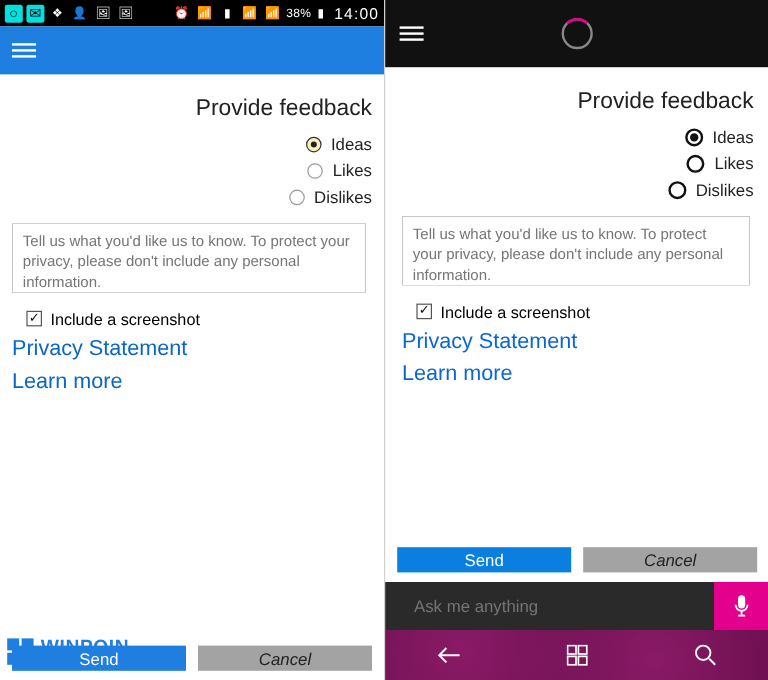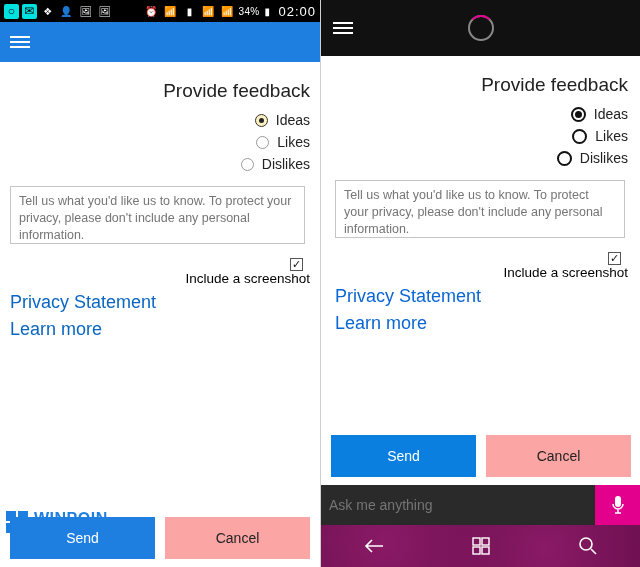--- a/index.html
+++ b/index.html
@@ -26,51 +26,51 @@
   .radio-row { display:flex; align-items:center; margin: 6px 0; font-size:14px; color:#222; cursor:pointer;justify-content:flex-end;}
   .radio-l { width:13px; height:13px; border:1px solid #999; border-radius:50%; margin-right:8px; display:flex; align-items:center; justify-content:center; background:#fff;}
   .radio-l.sel { border-color:#333; background:#fdf0c0;}
   .radio-l.sel::after { content:""; width:5px; height:5px; background:#222; border-radius:50%; }
   .radio-r { width:15px; height:15px; border:2px solid #111; border-radius:50%; margin-right:8px; display:flex; align-items:center; justify-content:center;}
   .radio-r.sel::after { content:""; width:7px; height:7px; background:#111; border-radius:50%; }
 
   .ta { width: 295px; height: 58px; border:1px solid #c5c5c5; padding:6px 8px; font-size:12.5px; color:#9a9a9a; line-height:1.35; margin:8px 0 6px 0; resize:none; font-family:inherit; }
   .right .ta { width: 290px; }
 
-  .chk-row { display:flex; align-items:flex-end; font-size:13.5px; margin:4px 0; cursor:pointer;flex-direction:column;}
+  .chk-row { display:flex; align-items:flex-start; font-size:13.5px; margin:4px 12px; cursor:pointer;}
   .chk { width:13px; height:13px; border:1px solid #555; margin-right:7px; display:flex; align-items:center; justify-content:center; font-size:11px; line-height:1; color:#111;}
   .chk.on::after { content:"✓"; }
 
   .linkblue { color:#0a66c2; font-size:18px; margin:6px 0; cursor:pointer; display:block;}
   .right .linkblue { color:#0a66d4; }
 
   
   .left-bottom { position:absolute; left:0; bottom:0; width:320px; }
   .wm { display:flex; align-items:center; gap:6px; padding:2px 6px 0 6px; }
   .wm-logo { width:22px; height:22px; display:grid; grid-template-columns:1fr 1fr; grid-template-rows:1fr 1fr; gap:2px;}
   .wm-logo div { background:#1e7fe0;}
   .wm-txt { color:#1e7fe0; font-size:16px; font-weight:700; letter-spacing:0.5px;}
   .wm-sub { font-size:7px; color:#333; margin-top:-2px;}
   .btnrow-l { display:flex; gap:10px; padding:0 10px 8px 10px; margin-top:-16px; position:relative; z-index:2;}
-  .btn { flex:1; height:42px; display:flex; align-items:center; justify-content:center; font-size:14px; cursor:pointer;}
+  .btn { flex:1; height:21px; display:flex; align-items:center; justify-content:center; font-size:14px; cursor:pointer;}
   .btn.primary-l { background:#1e7fe0; color:#fff;}
-  .btn.secondary { background:#fca5a5; color:#222;}
+  .btn.secondary { background:#a3a3a3; color:#222;font-style:italic;}
 
   
   .darkhead { height: 56px; background:#111; display:flex; align-items:center; padding:0 12px; position:relative;}
   .hamburger-r div { width:20px; height:2px; background:#fff; margin:3px 0; }
   .cortana-ring { width:26px; height:26px; border:2px solid #888; border-radius:50%; position:absolute; left:50%; transform:translateX(-50%); }
   .cortana-ring::before { content:""; position:absolute; inset:-2px; border:2px solid transparent; border-top-color:#e3008c; border-radius:50%;}
 
   
   .right-bottom { position:absolute; left:0; bottom:0; width:320px; }
   .btnrow-r { display:flex; gap:10px; padding:8px 10px; }
   .btn.primary-r { background:#0a7fe0; color:#fff;}
   .askbar { height:40px; background:#2a2a2a; display:flex; align-items:center; }
-  .askbar input { flex:1; background:transparent; border:0; outline:0; color:#5eead4; font-size:14px; padding:0 8px; font-family:inherit;}
+  .askbar input { flex:1; background:transparent; border:0; outline:0; color:#5eead4; font-size:14px; padding:0 24px; font-family:inherit;}
   .askbar .mic { width:46px; height:40px; background:#e3008c; display:flex; align-items:center; justify-content:center; cursor:pointer;}
   .navbar-r { height:42px; background:#6a0f4e; background-image: radial-gradient(circle at 20% 40%, #8a1a66 0, transparent 50%), radial-gradient(circle at 70% 60%, #8a1a66 0, transparent 50%); display:flex; }
   .navbar-r .nbtn { flex:1; display:flex; align-items:center; justify-content:center; color:#fff; cursor:pointer;}
   .navbar-r svg { stroke:#fff; fill:none; }
 
   
   .right .form { padding: 6px 12px 0 14px; }
   .right .title { margin: 12px 0 10px 0; }
 </style>
 </head>
@@ -85,23 +85,23 @@
       <div class="ico">❖</div>
       <div class="ico">👤</div>
       <div class="ico">🖼</div>
       <div class="ico">🖼</div>
       <div class="spacer"></div>
       <div class="ico">⏰</div>
       <div class="ico">📶</div>
       <div class="ico">▮</div>
       <div class="ico">📶</div>
       <div class="ico">📶</div>
-      <span>34%</span>
+      <span>38%</span>
       <div class="ico">▮</div>
-      <span class="time">02:00</span>
+      <span class="time">14:00</span>
     </div>
 
     <div class="bluehead">
       <div class="hamburger">
           <div></div>
           <div></div>
           <div></div>
         </div>
     </div>
 

